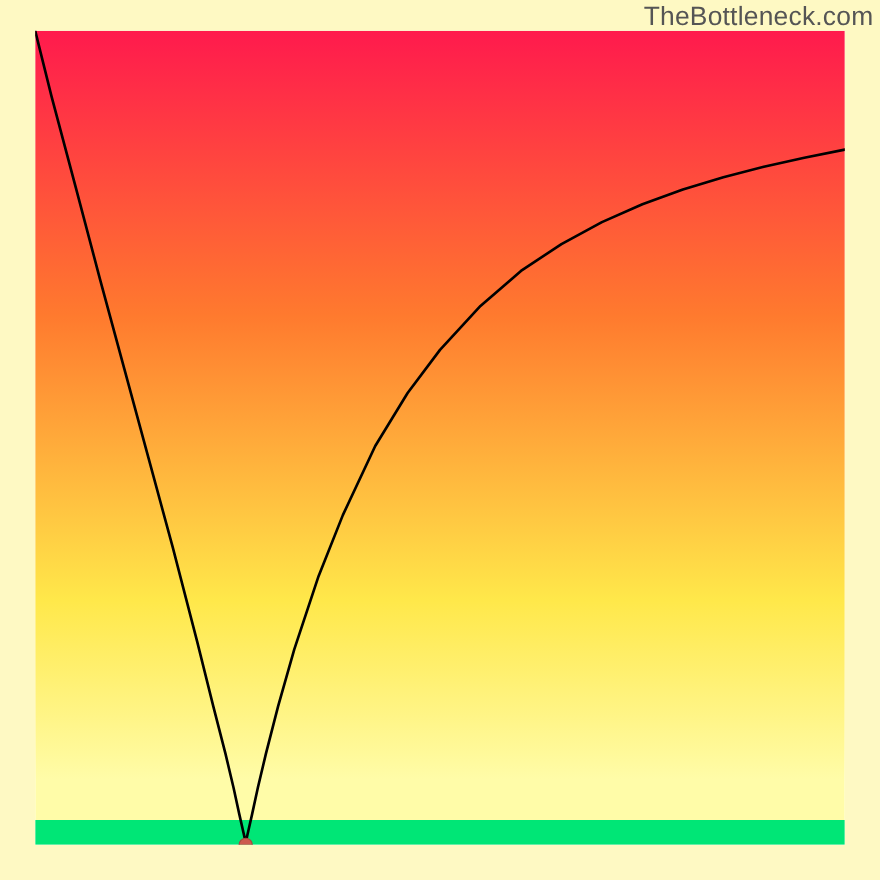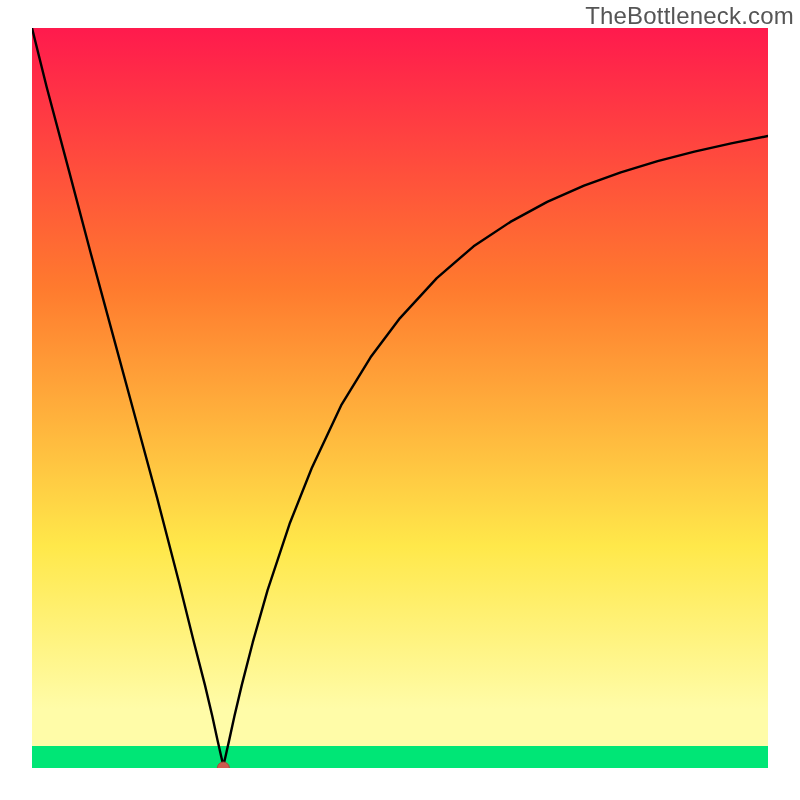--- a/index.html
+++ b/index.html
@@ -7,21 +7,21 @@
     padding: 0;
     width: 800px;
     height: 800px;
     background: #000;
     font-family: Arial, Helvetica, sans-serif;
   }
   .outer {
     position: relative;
     width: 800px;
     height: 800px;
-    background: #ffffff;
+    background: #fef9c3;
   }
   .watermark {
     position: absolute;
     top: 2px;
     right: 6px;
     color: #555;
     font-size: 24px;
     font-weight: 500;
     letter-spacing: 0.2px;
     z-index: 5;

